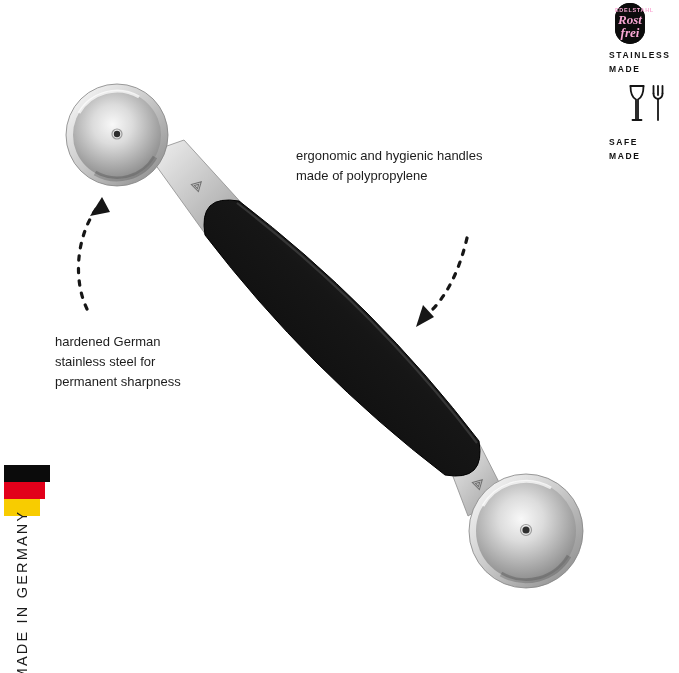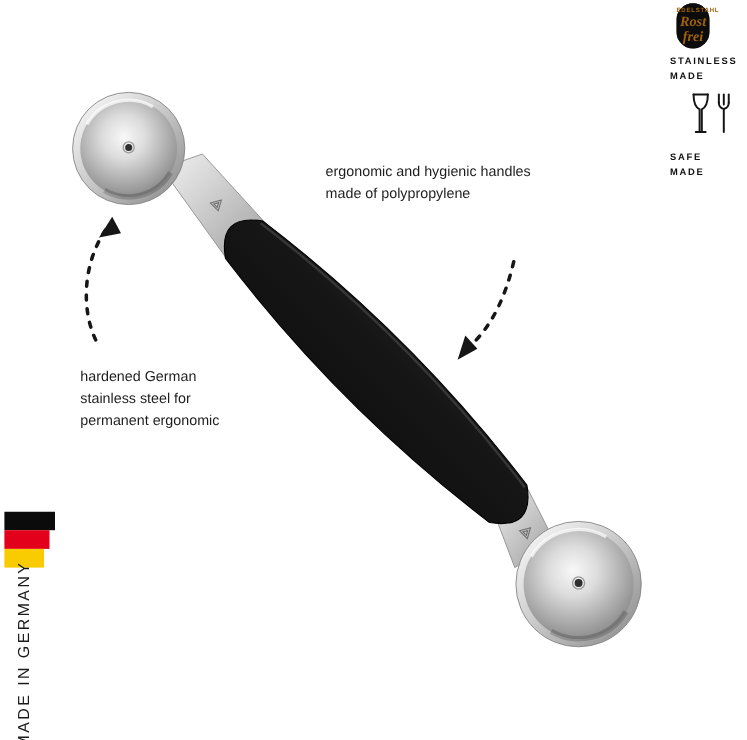--- a/index.html
+++ b/index.html
@@ -9,28 +9,28 @@
     background:#ffffff;
     overflow:hidden;
     font-family:"Liberation Sans", sans-serif;
     color:#1d1d1d;
   }
   .tool-svg { position:absolute; left:0; top:0; width:679px; height:673px; }
 
   
   .annotation { position:absolute; font-size:13px; line-height:1.55; color:#1d1d1d; }
   .annotation-right { left:296px; top:146px; }
-  .annotation-left  { left:55px;  top:332px;margin-left:18px; }
+  .annotation-left  { left:55px;  top:332px; }
 
   
   .edelstahl-badge {
     position:absolute; left:615px; top:3px;
     width:30px; height:41px;
     background:#0c0c0c; border-radius:18px;
-    color:#a16207; text-align:center;
+    color:#f9a8d4; text-align:center;
     box-sizing:border-box; padding-top:4px;
     box-shadow: inset 0 0 0 1px #0c0c0c;
   }
   .badge-top { font-size:5.5px; letter-spacing:0.7px; font-weight:700; }
   .badge-script {
     font-family:"Liberation Serif", serif;
     font-style:italic; font-weight:700;
     font-size:13px; line-height:1.0;
   }
   .side-label {
@@ -132,21 +132,21 @@
   </svg>
 
   <div class="annotation annotation-right">
     <div>ergonomic and hygienic handles</div>
     <div>made of polypropylene</div>
   </div>
 
   <div class="annotation annotation-left">
     <div>hardened German</div>
     <div>stainless steel for</div>
-    <div>permanent ergonomic</div>
+    <div>permanent sharpness</div>
   </div>
 
   <div class="edelstahl-badge">
     <div class="badge-top">EDELSTAHL</div>
     <div class="badge-script">Rost</div>
     <div class="badge-script">frei</div>
   </div>
 
   <div class="side-label side-label-stainless">
     <div>STAINLESS</div>

